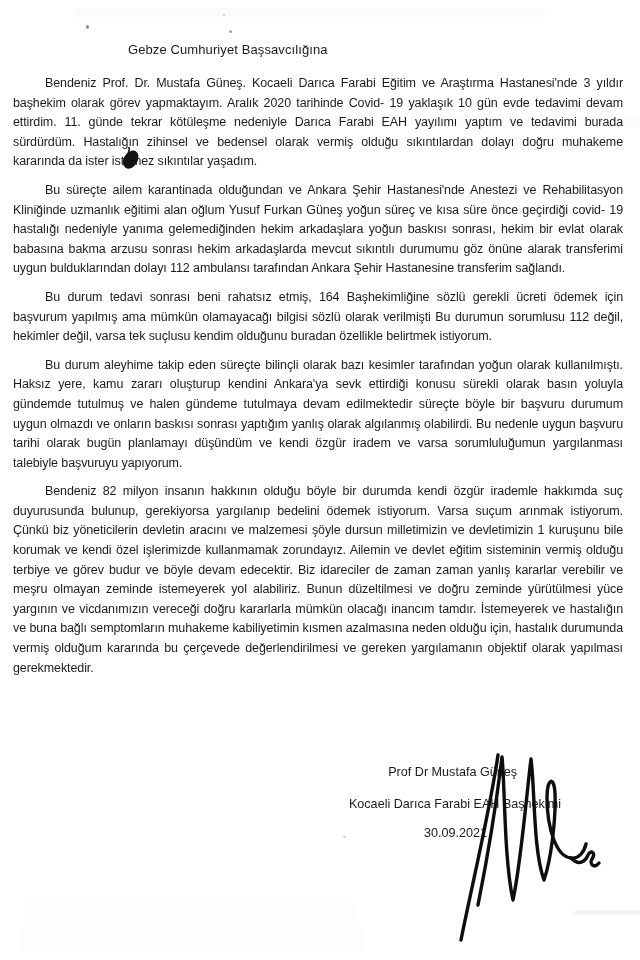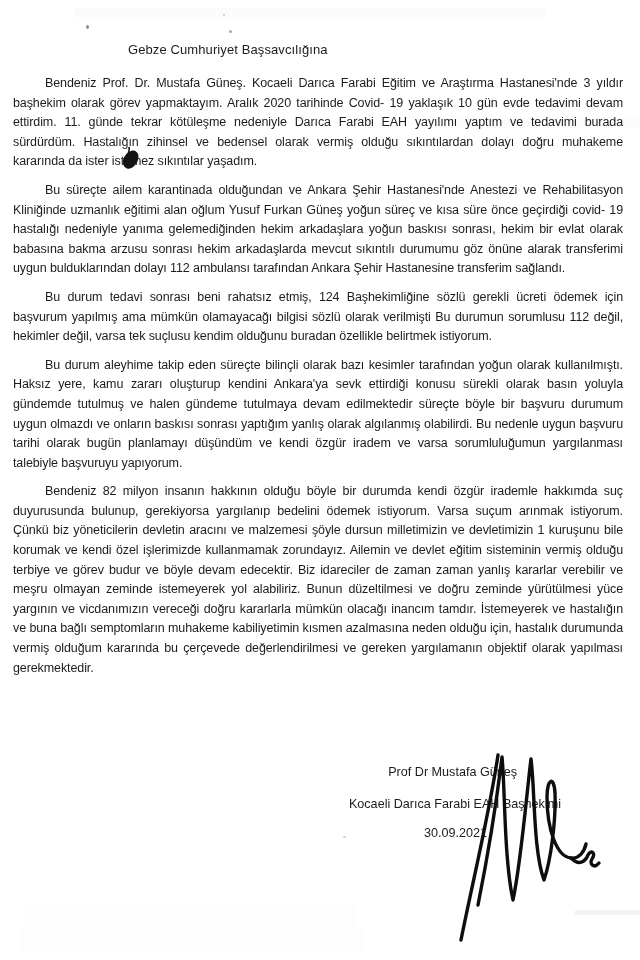--- a/index.html
+++ b/index.html
@@ -60,21 +60,21 @@
   <div class="speck speck-a"></div>
   <div class="speck speck-b"></div>
   <div class="speck speck-c"></div>
   <div class="speck speck-d"></div>
 
   <div class="recipient">Gebze Cumhuriyet Başsavcılığına</div>
 
   <div class="letter-body">
     <p>Bendeniz Prof. Dr. Mustafa Güneş. Kocaeli Darıca Farabi Eğitim ve Araştırma Hastanesi'nde 3 yıldır başhekim olarak görev yapmaktayım. Aralık 2020 tarihinde Covid- 19 yaklaşık 10 gün evde tedavimi devam ettirdim. 11. günde tekrar kötüleşme nedeniyle Darıca Farabi EAH yayılımı yaptım ve tedavimi burada sürdürdüm. Hastalığın zihinsel ve bedensel olarak vermiş olduğu sıkıntılardan dolayı doğru muhakeme kararında da ister istemez sıkıntılar yaşadım.</p>
     <p>Bu süreçte ailem karantinada olduğundan ve Ankara Şehir Hastanesi'nde Anestezi ve Rehabilitasyon Kliniğinde uzmanlık eğitimi alan oğlum Yusuf Furkan Güneş yoğun süreç ve kısa süre önce geçirdiği covid- 19 hastalığı nedeniyle yanıma gelemediğinden hekim arkadaşlara yoğun baskısı sonrası, hekim bir evlat olarak babasına bakma arzusu sonrası hekim arkadaşlarda mevcut sıkıntılı durumumu göz önüne alarak transferimi uygun bulduklarından dolayı 112 ambulansı tarafından Ankara Şehir Hastanesine transferim sağlandı.</p>
-    <p>Bu durum tedavi sonrası beni rahatsız etmiş, 124 Başhekimliğine sözlü gerekli ücreti ödemek için başvurum yapılmış ama mümkün olamayacağı bilgisi sözlü olarak verilmişti Bu durumun sorumlusu 112 değil, hekimler değil, varsa tek suçlusu kendim olduğunu buradan özellikle belirtmek istiyorum.</p>
+    <p>Bu durum tedavi sonrası beni rahatsız etmiş, 164 Başhekimliğine sözlü gerekli ücreti ödemek için başvurum yapılmış ama mümkün olamayacağı bilgisi sözlü olarak verilmişti Bu durumun sorumlusu 112 değil, hekimler değil, varsa tek suçlusu kendim olduğunu buradan özellikle belirtmek istiyorum.</p>
     <p>Bu durum aleyhime takip eden süreçte bilinçli olarak bazı kesimler tarafından yoğun olarak kullanılmıştı. Haksız yere, kamu zararı oluşturup kendini Ankara'ya sevk ettirdiği konusu sürekli olarak basın yoluyla gündemde tutulmuş ve halen gündeme tutulmaya devam edilmektedir süreçte böyle bir başvuru durumum uygun olmazdı ve onların baskısı sonrası yaptığım yanlış olarak algılanmış olabilirdi. Bu nedenle uygun başvuru tarihi olarak bugün planlamayı düşündüm ve kendi özgür iradem ve varsa sorumluluğumun yargılanması talebiyle başvuruyu yapıyorum.</p>
     <p>Bendeniz 82 milyon insanın hakkının olduğu böyle bir durumda kendi özgür irademle hakkımda suç duyurusunda bulunup, gerekiyorsa yargılanıp bedelini ödemek istiyorum. Varsa suçum arınmak istiyorum. Çünkü biz yöneticilerin devletin aracını ve malzemesi şöyle dursun milletimizin ve devletimizin 1 kuruşunu bile korumak ve kendi özel işlerimizde kullanmamak zorundayız. Ailemin ve devlet eğitim sisteminin vermiş olduğu terbiye ve görev budur ve böyle devam edecektir. Biz idareciler de zaman zaman yanlış kararlar verebilir ve meşru olmayan zeminde istemeyerek yol alabiliriz. Bunun düzeltilmesi ve doğru zeminde yürütülmesi yüce yargının ve vicdanımızın vereceği doğru kararlarla mümkün olacağı inancım tamdır. İstemeyerek ve hastalığın ve buna bağlı semptomların muhakeme kabiliyetimin kısmen azalmasına neden olduğu için, hastalık durumunda vermiş olduğum kararında bu çerçevede değerlendirilmesi ve gereken yargılamanın objektif olarak yapılması gerekmektedir.</p>
   </div>
 
   <svg class="blot-svg" viewBox="0 0 24 26">
     <path d="M11,4 C16,2 20,7 18,13 C16.5,18 11,23 7,21.5 C3,20 1.5,14 4.5,9.5 C6.5,6.5 8,5 11,4 Z" fill="#141414"></path>
     <path d="M9,0 C10,4 8,8 6,12" stroke="#141414" stroke-width="1.6" fill="none" stroke-linecap="round"></path>
   </svg>
 
   <div class="sig-line sig-name">Prof Dr Mustafa Güneş</div>

